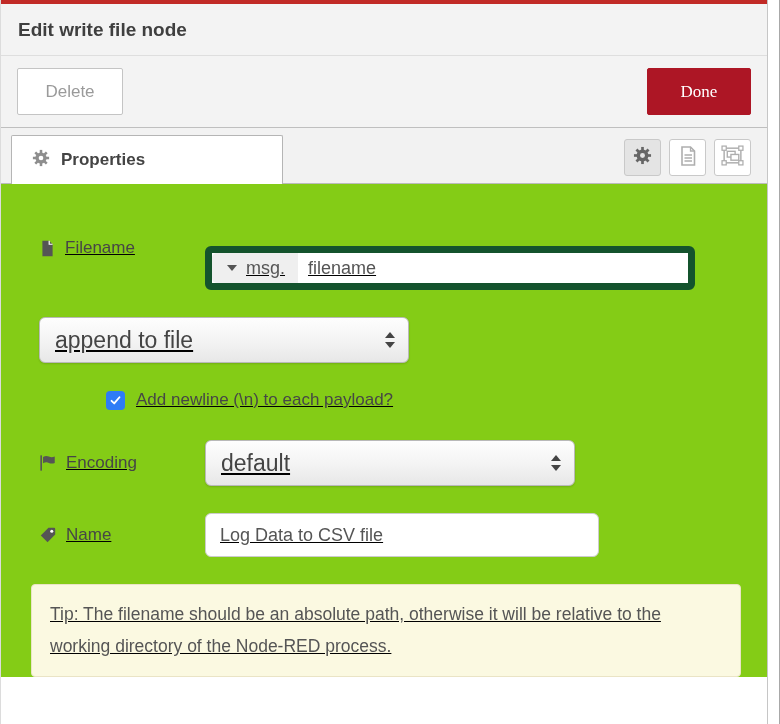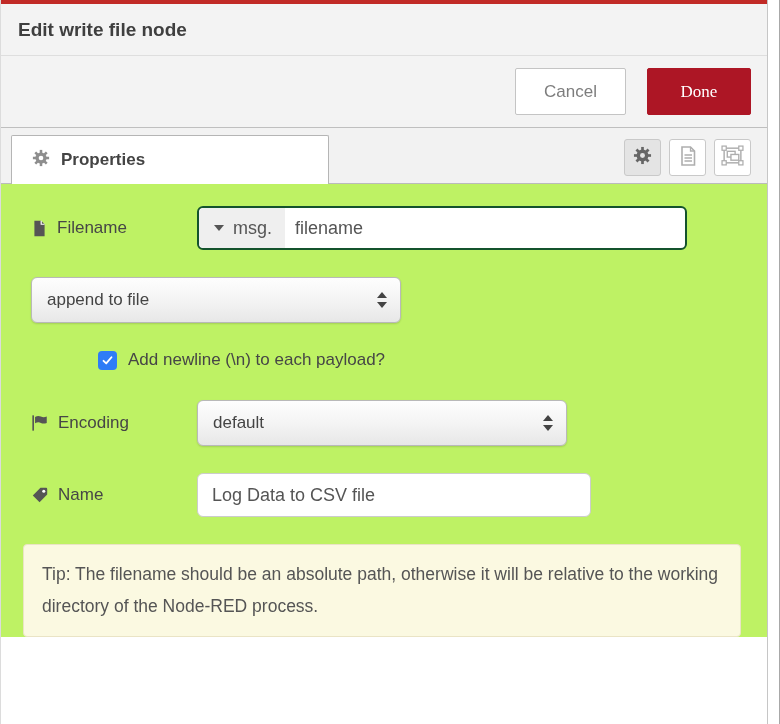--- a/index.html
+++ b/index.html
@@ -18,51 +18,51 @@
   .toolbar { height:72px; background:#f3f3f3; border-bottom:1px solid #bfbfbf;
     display:flex; align-items:center; padding:0 16px; }
   .btn { height:47px; background:#fff; border:1px solid #c4c4c4; border-radius:2px;
     font-size:17px; font-family:inherit; cursor:pointer; }
   .btn-delete { width:106px; color:#9a9a9a; }
   .tb-spacer { flex:1; }
   .btn-cancel { width:111px; color:#7d7d7d; margin-right:21px; }
   .btn-done { width:104px; background:#ad1625; border:1px solid #ad1625; color:#fff;font-family:Liberation Serif, serif; }
   
   .tabrow { position:relative; height:56px; background:#f2f2f2; border-bottom:1px solid #bbb; }
-  .tab { position:absolute; left:10px; top:7px; bottom:-1px; width:318px;
+  .tab { position:absolute; left:10px; top:7px; bottom:-1px; width:272px;
     background:#fff; border:1px solid #b5b5b5; border-bottom:none;
     border-radius:2px 2px 0 0; display:flex; align-items:center; gap:11px;
     padding-left:20px; cursor:pointer; }
   .tab-label { font-size:17px; font-weight:bold; color:#444; }
   .tab-gear { color:#8e8e8e; }
   .tab-btns { position:absolute; right:16px; top:11px; display:flex; gap:8px; }
   .iconbtn { width:37px; height:37px; background:#fff; border:1px solid #c9c9c9;
     border-radius:3px; display:flex; align-items:center; justify-content:center;
     color:#aeaeae; cursor:pointer; }
   .iconbtn.active { background:#e4e4e4; color:#666; }
   .iconbtn.active .gear-hole { fill:#e4e4e4; }
   
-  .content { padding:22px 0 0 30px; background:#bef264; }
+  .content { padding:22px 0 0 38px; background:#84cc16;text-decoration:underline; }
   .row { display:flex; align-items:center; margin-bottom:27px; }
   .flabel { width:166px; display:flex; align-items:center; gap:9px;
     font-size:17px; color:#464646; }
   .flabel .ficon { color:#555; display:flex; }
-  .typed-input { width:490px; height:44px; border:2px solid #14532d; border-radius:6px;
-    background:#fff; display:flex; overflow:hidden; }
+  .typed-input { width:490px; height:44px; border:7px solid #14532d; border-radius:6px;
+    background:#fff; display:flex; overflow:hidden;margin-top:40px; }
   .ti-btn { background:#efefef; display:flex; align-items:center; gap:9px;
     padding:0 13px 0 15px; cursor:pointer; border-radius:5px 0 0 5px; }
   .ti-caret { width:0; height:0; border-left:5px solid transparent;
     border-right:5px solid transparent; border-top:6px solid #555; }
   .ti-prefix { font-size:18px; color:#555; }
   .ti-input { flex:1; border:none; outline:none; font-size:18px; color:#555;
     padding-left:10px; font-family:inherit; background:transparent; }
   .sel { width:370px; height:46px; border:1px solid #b9b9b9; border-radius:6px;
     background:linear-gradient(180deg,#fefefe 0%,#f3f3f3 55%,#e7e7e7 100%);
     box-shadow:0 1px 2px rgba(0,0,0,.14); display:flex; align-items:center;
-    justify-content:space-between; padding:0 13px 0 15px; font-size:17px; color:#444;
+    justify-content:space-between; padding:0 13px 0 15px; font-size:23px; color:#444;
     cursor:pointer; }
   .spin { display:flex; flex-direction:column; gap:4px; }
   .spin .up { width:0; height:0; border-left:5px solid transparent;
     border-right:5px solid transparent; border-bottom:6px solid #444; }
   .spin .dn { width:0; height:0; border-left:5px solid transparent;
     border-right:5px solid transparent; border-top:6px solid #444; }
   .cbrow { display:flex; align-items:center; gap:11px; margin:0 0 30px 67px; }
   .checkbox { width:19px; height:19px; border-radius:4px; background:#fff;
     border:1px solid #b5b5b5; display:flex; align-items:center; justify-content:center;
     cursor:pointer; flex:none; }
@@ -79,22 +79,22 @@
 <body>
 
 <div class="tray">
   <div class="redbar"></div>
 
   <div class="hdr">
     <div class="hdr-title">Edit write file node</div>
   </div>
 
   <div class="toolbar">
+    <button class="btn btn-delete">Delete</button>
     <div class="tb-spacer"></div>
-    <button class="btn btn-cancel">Cancel</button>
     <button class="btn btn-done">Done</button>
   </div>
 
   <div class="tabrow">
     <div class="tab">
       <span class="tab-gear">
         <svg width="18" height="18" viewBox="0 0 20 20">
           <g fill="currentColor">
             <rect x="8.6" y="1" width="2.8" height="18"></rect>
             <rect x="8.6" y="1" width="2.8" height="18" transform="rotate(45 10 10)"></rect>

